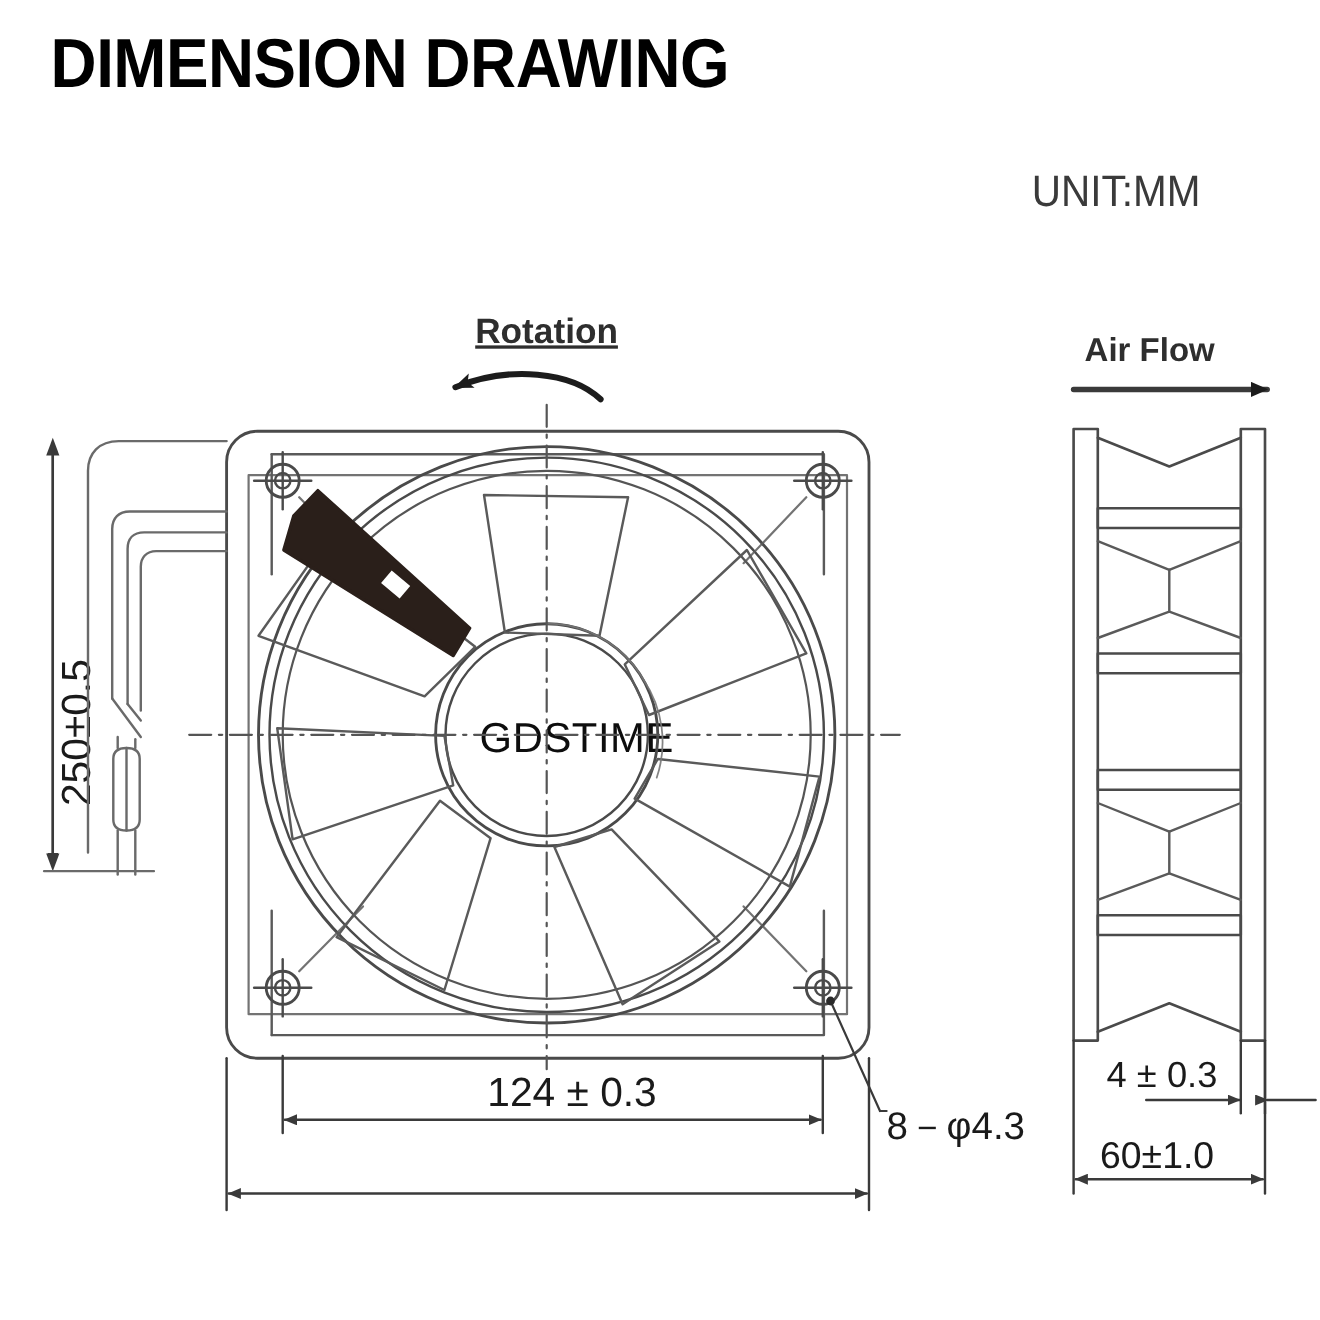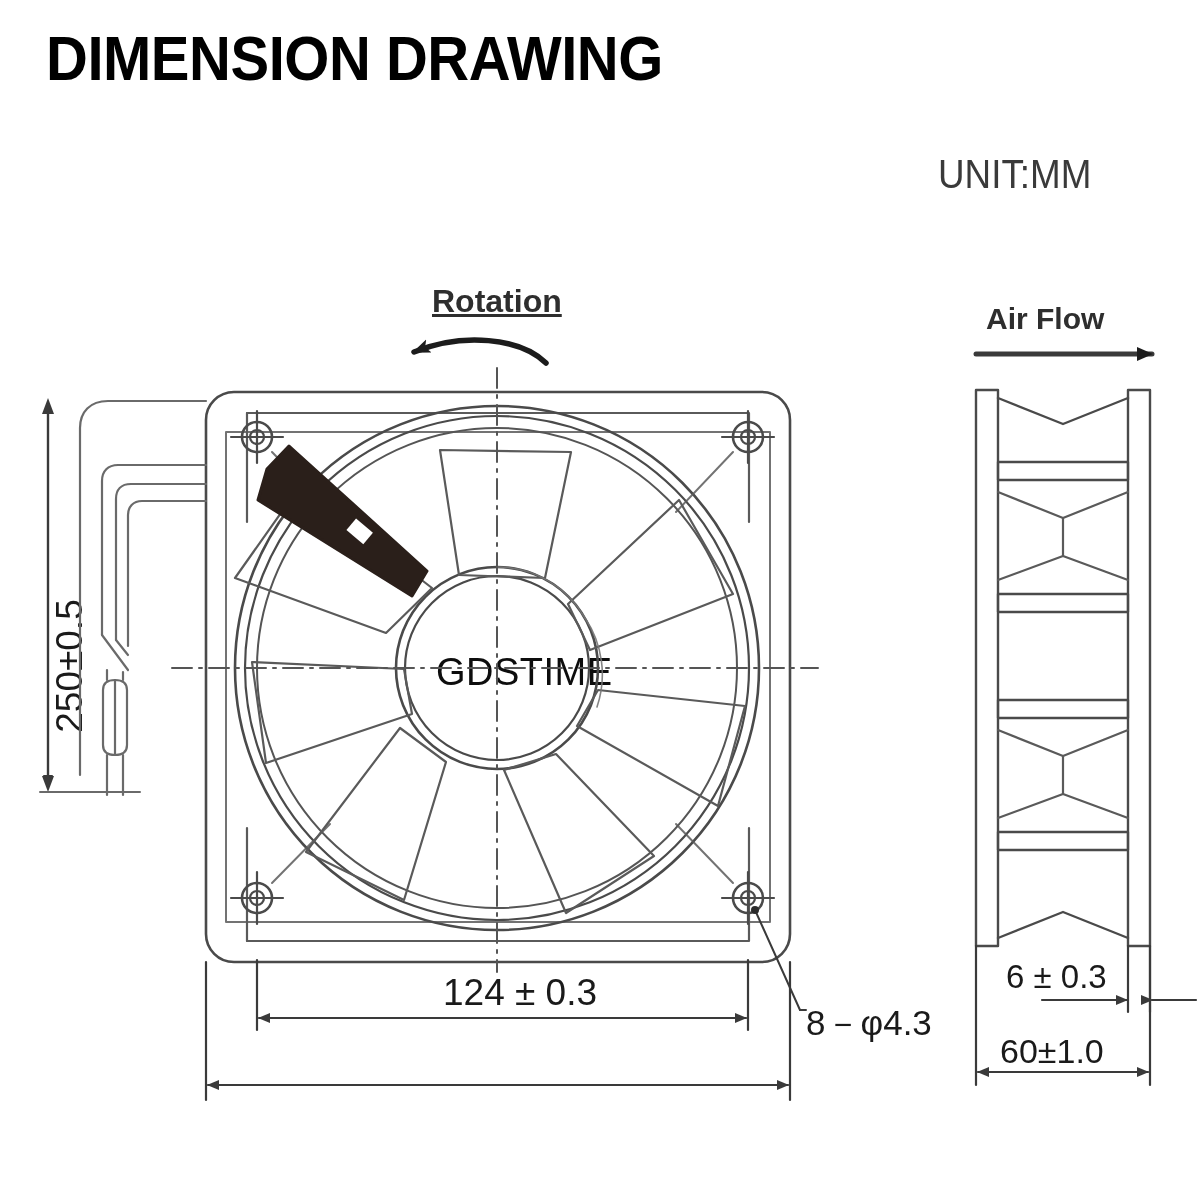--- a/index.html
+++ b/index.html
@@ -52,21 +52,21 @@
 <div id="stage">
 
   <div class="txt" id="title">DIMENSION DRAWING</div>
   <div class="txt" id="unit">UNIT:MM</div>
   <div class="txt" id="rotation-label">Rotation</div>
   <div class="txt" id="airflow-label">Air Flow</div>
   <div class="txt" id="brand-label">GDSTIME</div>
   <div class="txt" id="dim-250">250±0.5</div>
   <div class="txt" id="dim-124">124 ± 0.3</div>
   <div class="txt" id="dim-8phi">8－φ4.3</div>
-  <div class="txt" id="dim-4">6 ± 0.3</div>
+  <div class="txt" id="dim-4">4 ± 0.3</div>
   <div class="txt" id="dim-50">60±1.0</div>
 
   <svg width="1200" height="1200" viewBox="0 0 1200 1200">
     <defs>
       <marker id="ah" markerWidth="12" markerHeight="10" refX="11" refY="5" orient="auto" markerUnits="userSpaceOnUse">
         <path d="M0,0 L12,5 L0,10 z" fill="#3a3a3a"></path>
       </marker>
       <marker id="ahr" markerWidth="12" markerHeight="10" refX="1" refY="5" orient="auto" markerUnits="userSpaceOnUse">
         <path d="M12,0 L0,5 L12,10 z" fill="#3a3a3a"></path>
       </marker>

